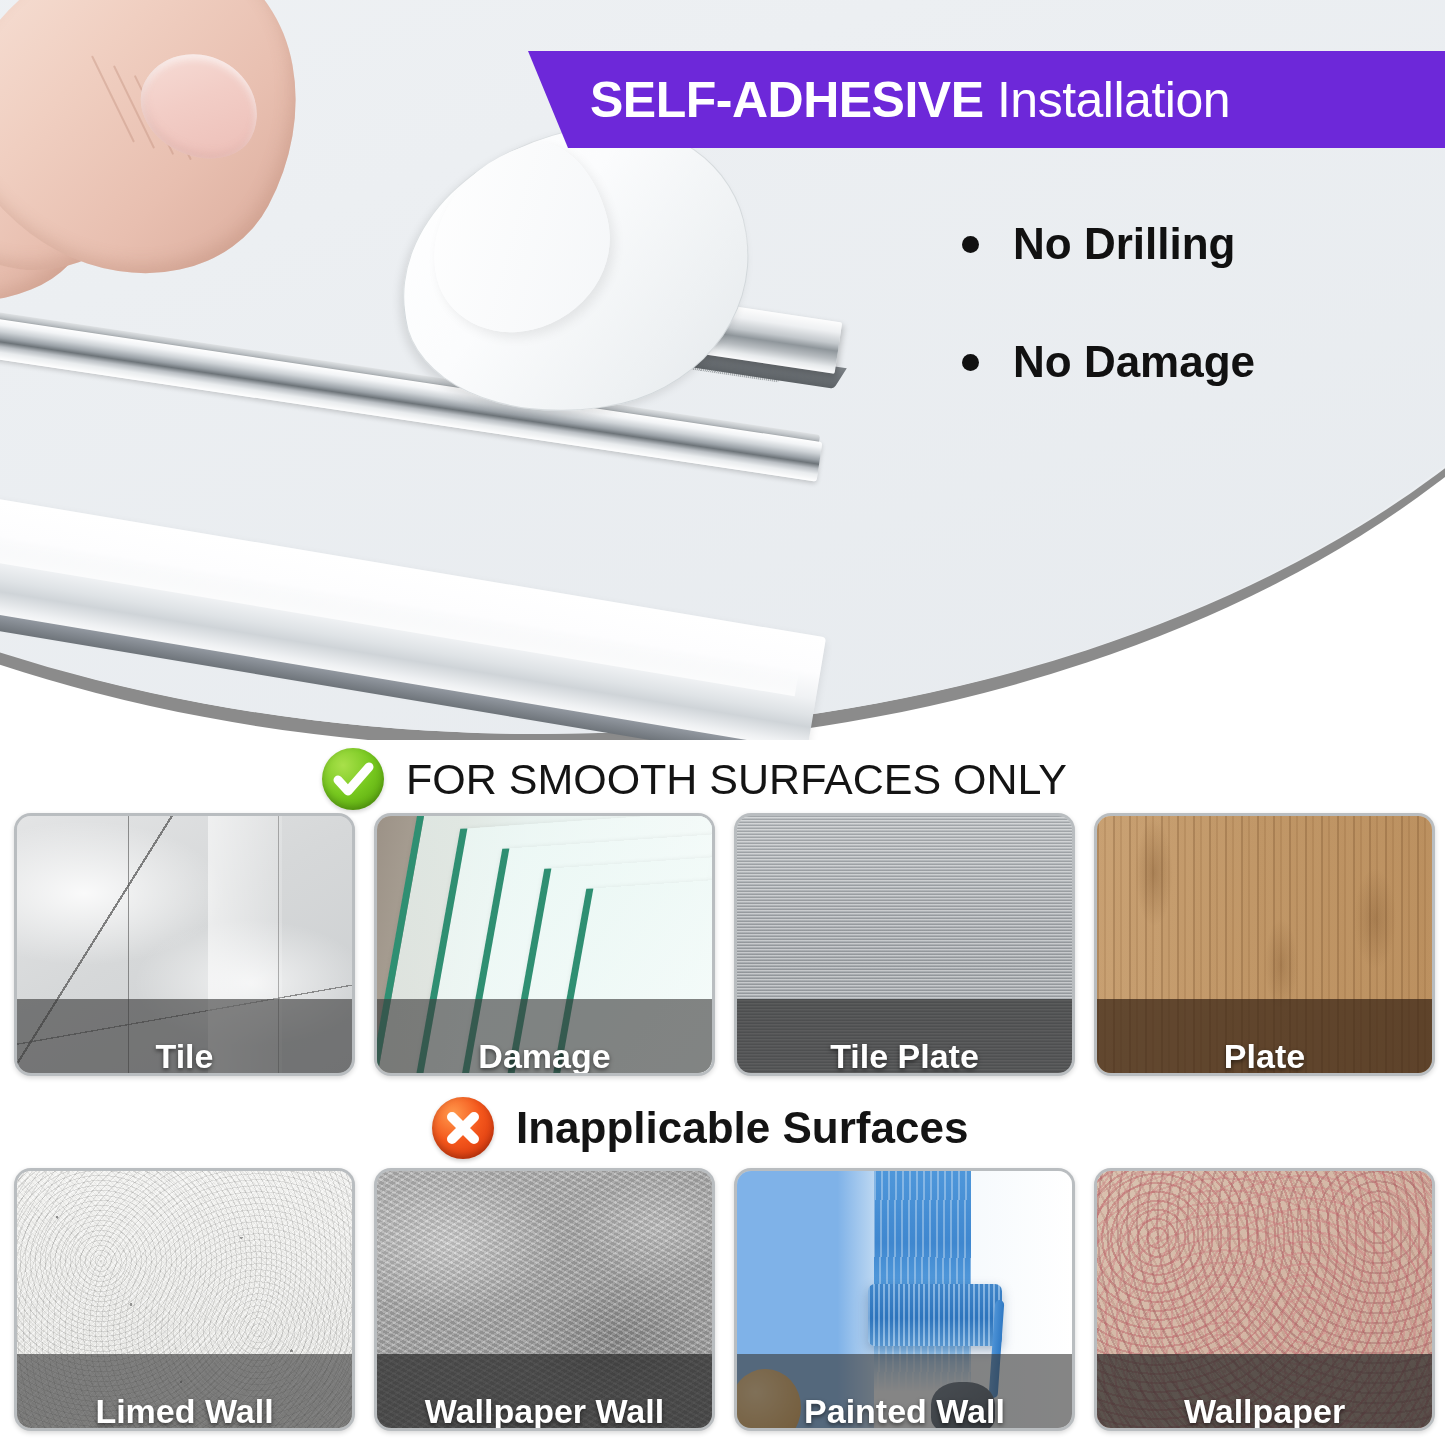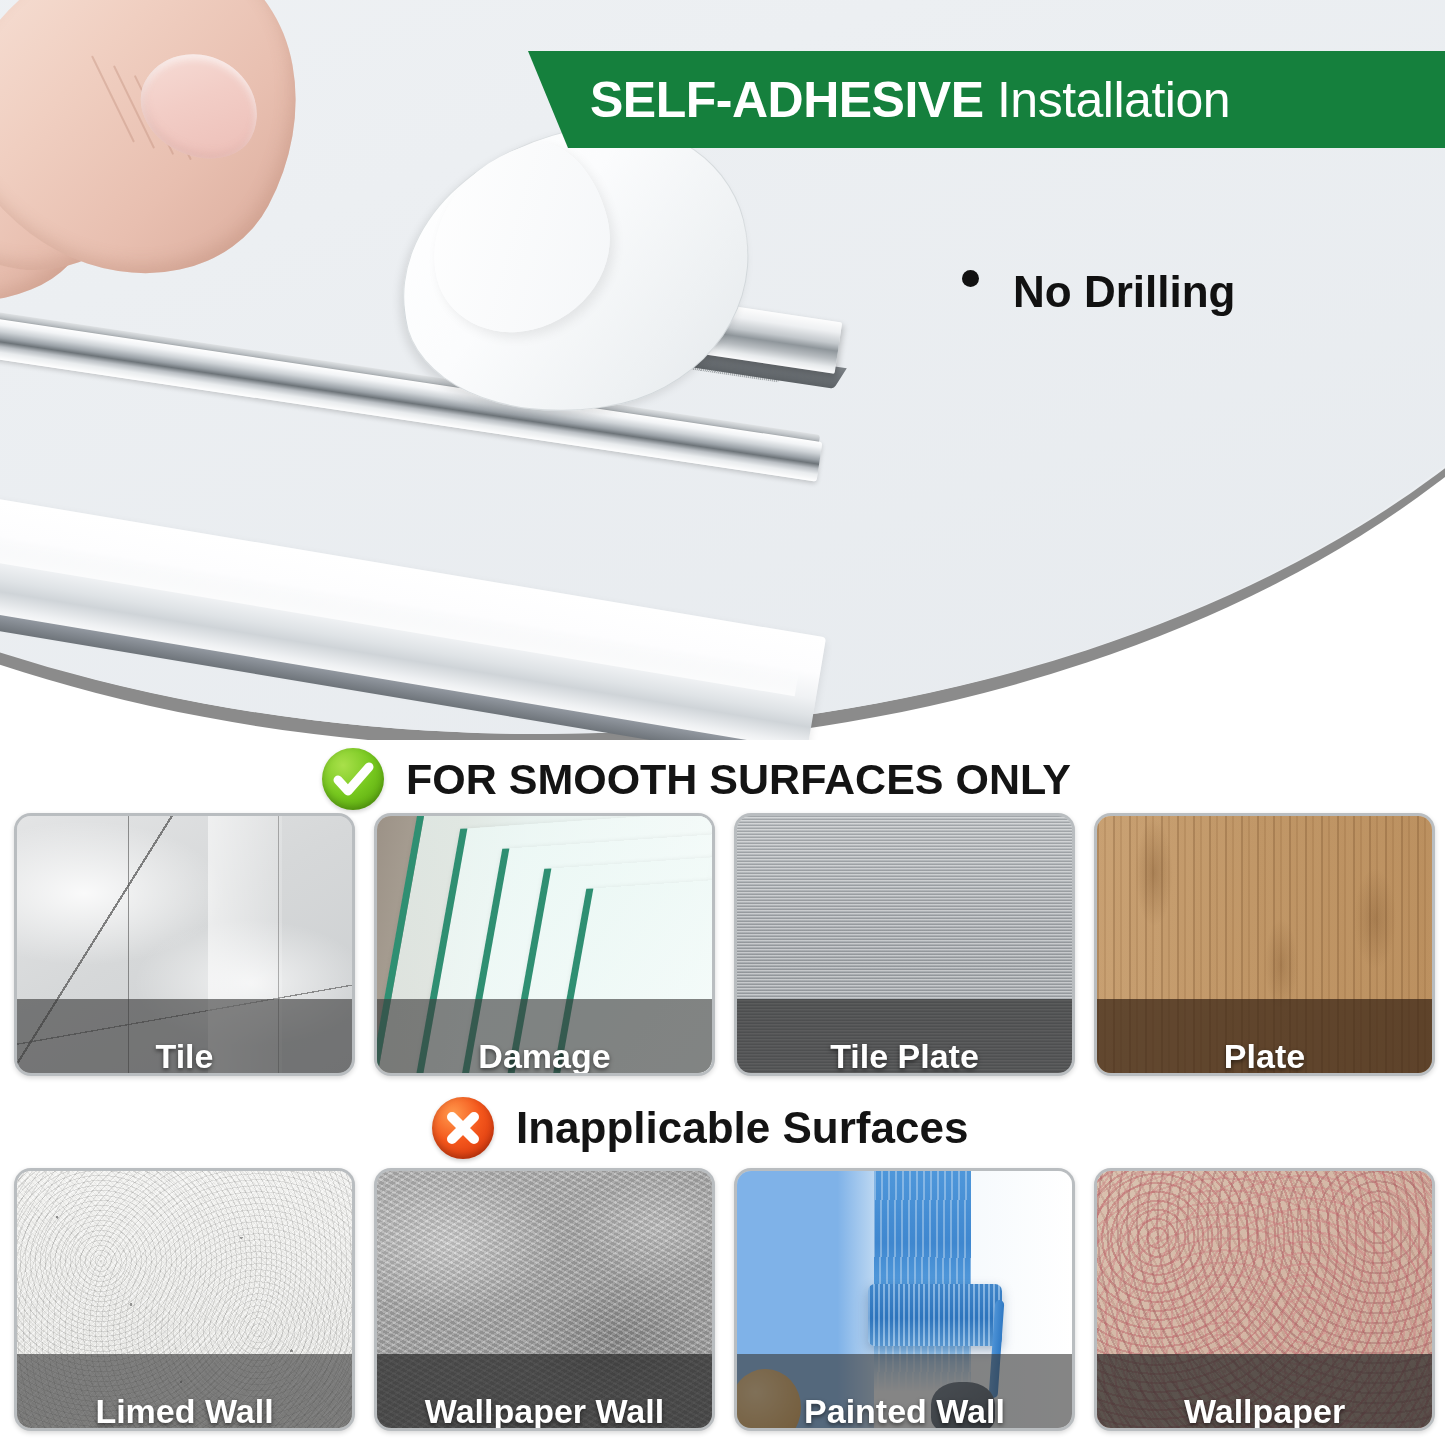--- a/index.html
+++ b/index.html
@@ -158,39 +158,39 @@
   }
   .crease {
     position:absolute; height:2px; border-radius:2px;
     background:rgba(190,140,120,.38);
   }
 
   
   #banner {
     position:absolute; left:528px; top:51px;
     width:917px; height:97px;
-    background:#15803d;
+    background:#6d28d9;
     clip-path:polygon(0 0, 100% 0, 100% 100%, 40px 100%);
     display:flex; align-items:center;
     padding-left:62px;
     z-index:20;
   }
   #banner-text {
     color:#ffffff; font-size:50px; line-height:1;
     letter-spacing:-0.5px; white-space:nowrap;
   }
   #banner-text .strong { font-weight:bold; }
   #banner-text .light  { font-weight:normal; }
 
   
   #bullets {
     position:absolute; left:962px; top:222px;
     z-index:15;
   }
-  .bullet-row { display:flex; margin-bottom:74px;margin-top:48px; }
+  .bullet-row { display:flex; align-items:center; margin-bottom:74px; }
   .bullet-dot {
     width:17px; height:17px; border-radius:50%;
     background:#111111; margin-right:34px; flex:none;
   }
   .bullet-label {
     font-size:44px; font-weight:bold; color:#111111;
     white-space:nowrap; line-height:1;
   }
 
   
@@ -205,21 +205,21 @@
     background:radial-gradient(circle at 34% 28%, #a9e04a 0%, #77c81f 48%, #4f9c08 100%);
     box-shadow:inset 0 -3px 7px rgba(0,0,0,.22), 0 2px 4px rgba(0,0,0,.18);
   }
   .badge-bad {
     background:radial-gradient(circle at 34% 28%, #ff9a4d 0%, #f4571c 45%, #cf2d09 100%);
     box-shadow:inset 0 -3px 7px rgba(0,0,0,.25), 0 2px 4px rgba(0,0,0,.20);
   }
   .badge svg { position:absolute; inset:0; width:100%; height:100%; }
 
   .sec-title { margin-left:22px; color:#141414; line-height:1; white-space:nowrap; }
-  #title-ok  { font-size:43px; font-weight:bold; }
+  #title-ok  { font-size:43px; font-weight:normal; }
   #title-bad { font-size:44px; font-weight:bold;text-align:center; }
 
   
   .row { position:absolute; display:flex; gap:19px; left:14px; }
   #row-ok  { top:813px; }
   #row-bad { top:1168px; }
 
   .card {
     width:341px; height:263px;
     border-radius:17px;
@@ -381,20 +381,24 @@
   <div id="banner-text">
     <span class="strong">SELF-ADHESIVE</span><span class="light"> Installation</span>
   </div>
 </div>
 
 <div id="bullets">
   <div class="bullet-row">
     <span class="bullet-dot"></span>
     <span class="bullet-label">No Drilling</span>
   </div>
+  <div class="bullet-row">
+    <span class="bullet-dot"></span>
+    <span class="bullet-label">No Damage</span>
+  </div>
 </div>
 
 <div class="sec-head" id="head-ok">
   <span class="badge badge-ok">
     <svg viewBox="0 0 62 62" aria-hidden="true">
       <path d="M16 32 L26 43 L47 19" fill="none" stroke="#ffffff" stroke-width="9" stroke-linecap="round" stroke-linejoin="round"></path>
     </svg>
   </span>
   <span class="sec-title" id="title-ok">FOR SMOOTH SURFACES ONLY</span>
 </div>

